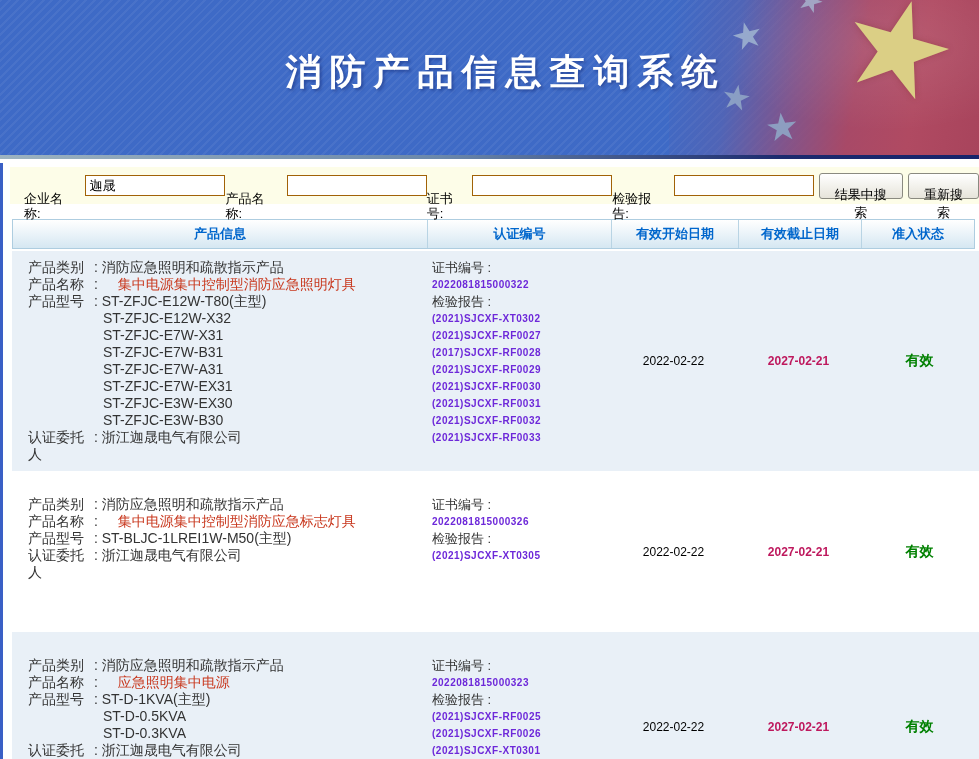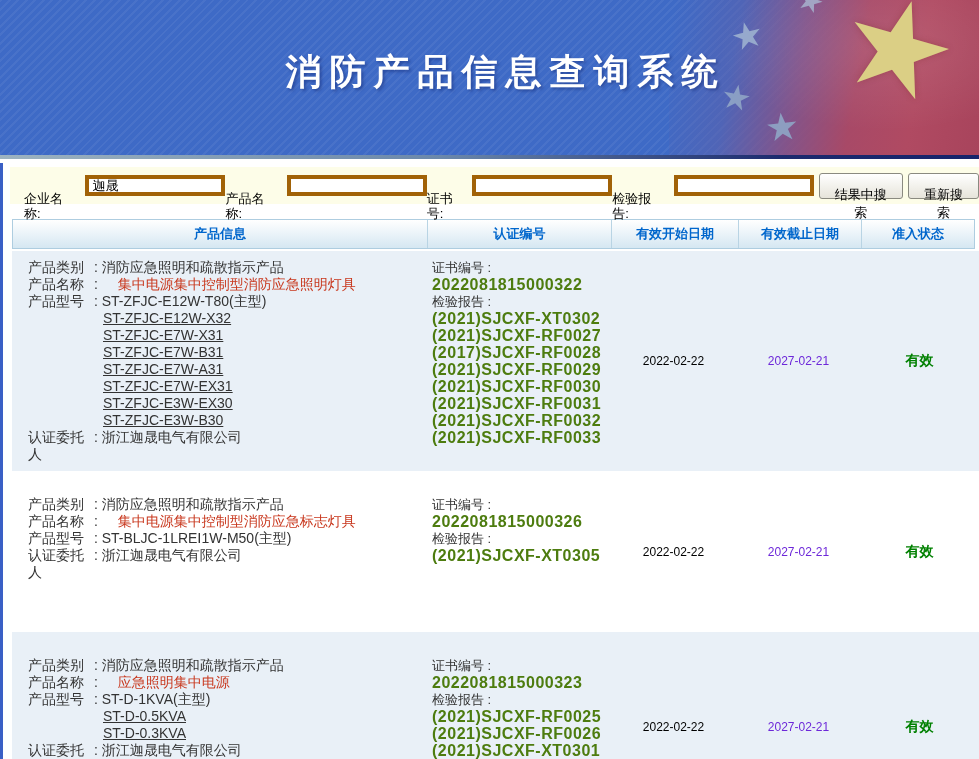--- a/index.html
+++ b/index.html
@@ -32,21 +32,21 @@
 
   
   .left-stripe { position:absolute; left:0; top:163px; bottom:0; width:3px; background:#3A5FC5; }
 
   
   .search-bar { margin:8px 0 0 10px; width:969px; height:37px; background:#FDFDE8;
     display:flex; align-items:center; padding-left:14px; }
   .s-label { display:inline-block; width:44px; margin-right:18px; font-size:13px;
     line-height:15px; color:#000;margin-top:40px; }
   .s-label.narrow { width:32px; margin-right:14px; }
-  .s-input { width:140px; height:21px; border:4px solid #a16207; background:#fff;
+  .s-input { width:140px; height:21px; border:1px solid #a16207; background:#fff;
     font-size:13px; padding:0 3px; margin-right:0; }
   .s-btn { margin-left:5px; height:24px; padding:12px 9px; font-size:13px; color:#000;
     background:linear-gradient(#ffffff,#e6e4da); border:1px solid #8a8a80; border-radius:3px; cursor:pointer; }
 
   
   .rtable { margin:15px 0 0 12px; width:967px; }
   .thead { display:flex; height:30px; background:linear-gradient(#ffffff,#d5e7f2);
     border:1px solid #aecde0; width:963px; margin-bottom:2px; }
   .th { display:flex; align-items:center; justify-content:center;
     color:#0066CC; font-size:13px; font-weight:bold; }
@@ -57,28 +57,28 @@
   .row.alt { background:#E9F0F7; }
   .row.r1 { min-height:202px; }
   .row.r2 { min-height:161px; }
   .row.r3 { min-height:190px; }
   .col { }
   .product { width:413px; padding:8px 0 8px 16px; font-size:14px; line-height:17px; color:#333; }
   .r2 .product, .r3 .product, .r2 .cert, .r3 .cert { padding-top:25px; }
   .cert { width:185px; padding:8px 0 0 7px; font-size:13px; line-height:17px; color:#333; }
   .sdate,.edate,.status { display:flex; align-items:center; justify-content:center; }
   .sdate { width:127px; font-size:12px; color:#000; }
-  .edate { width:123px; font-size:12px; color:#6d28d9; }
+  .edate { width:123px; font-size:12px; color:#be185d;font-weight:bold; }
   .status { flex:1; font-size:14px; font-weight:bold; color:#008000; }
 
   .line .lbl { display:inline-block; width:62px; vertical-align:top; }
   .sep::after { content:" : "; white-space:pre; }
-  .line.cont { padding-left:75px;text-decoration:underline; }
+  .line.cont { padding-left:75px; }
   .red-name { color:#C8371D; margin-left:16px; }
-  .cline.redv { color:#4d7c0f; font-weight:bold; font-size:16px; letter-spacing:0.5px; line-height:17px; }
+  .cline.redv { color:#6d28d9; font-weight:bold; font-size:10px; letter-spacing:0.5px; line-height:17px; }
 </style>
 </head>
 <body>
 
 <div class="page">
 
   <div class="banner">
     <div class="hatch"></div>
     <div class="flag">
       <div class="sheen"></div>

